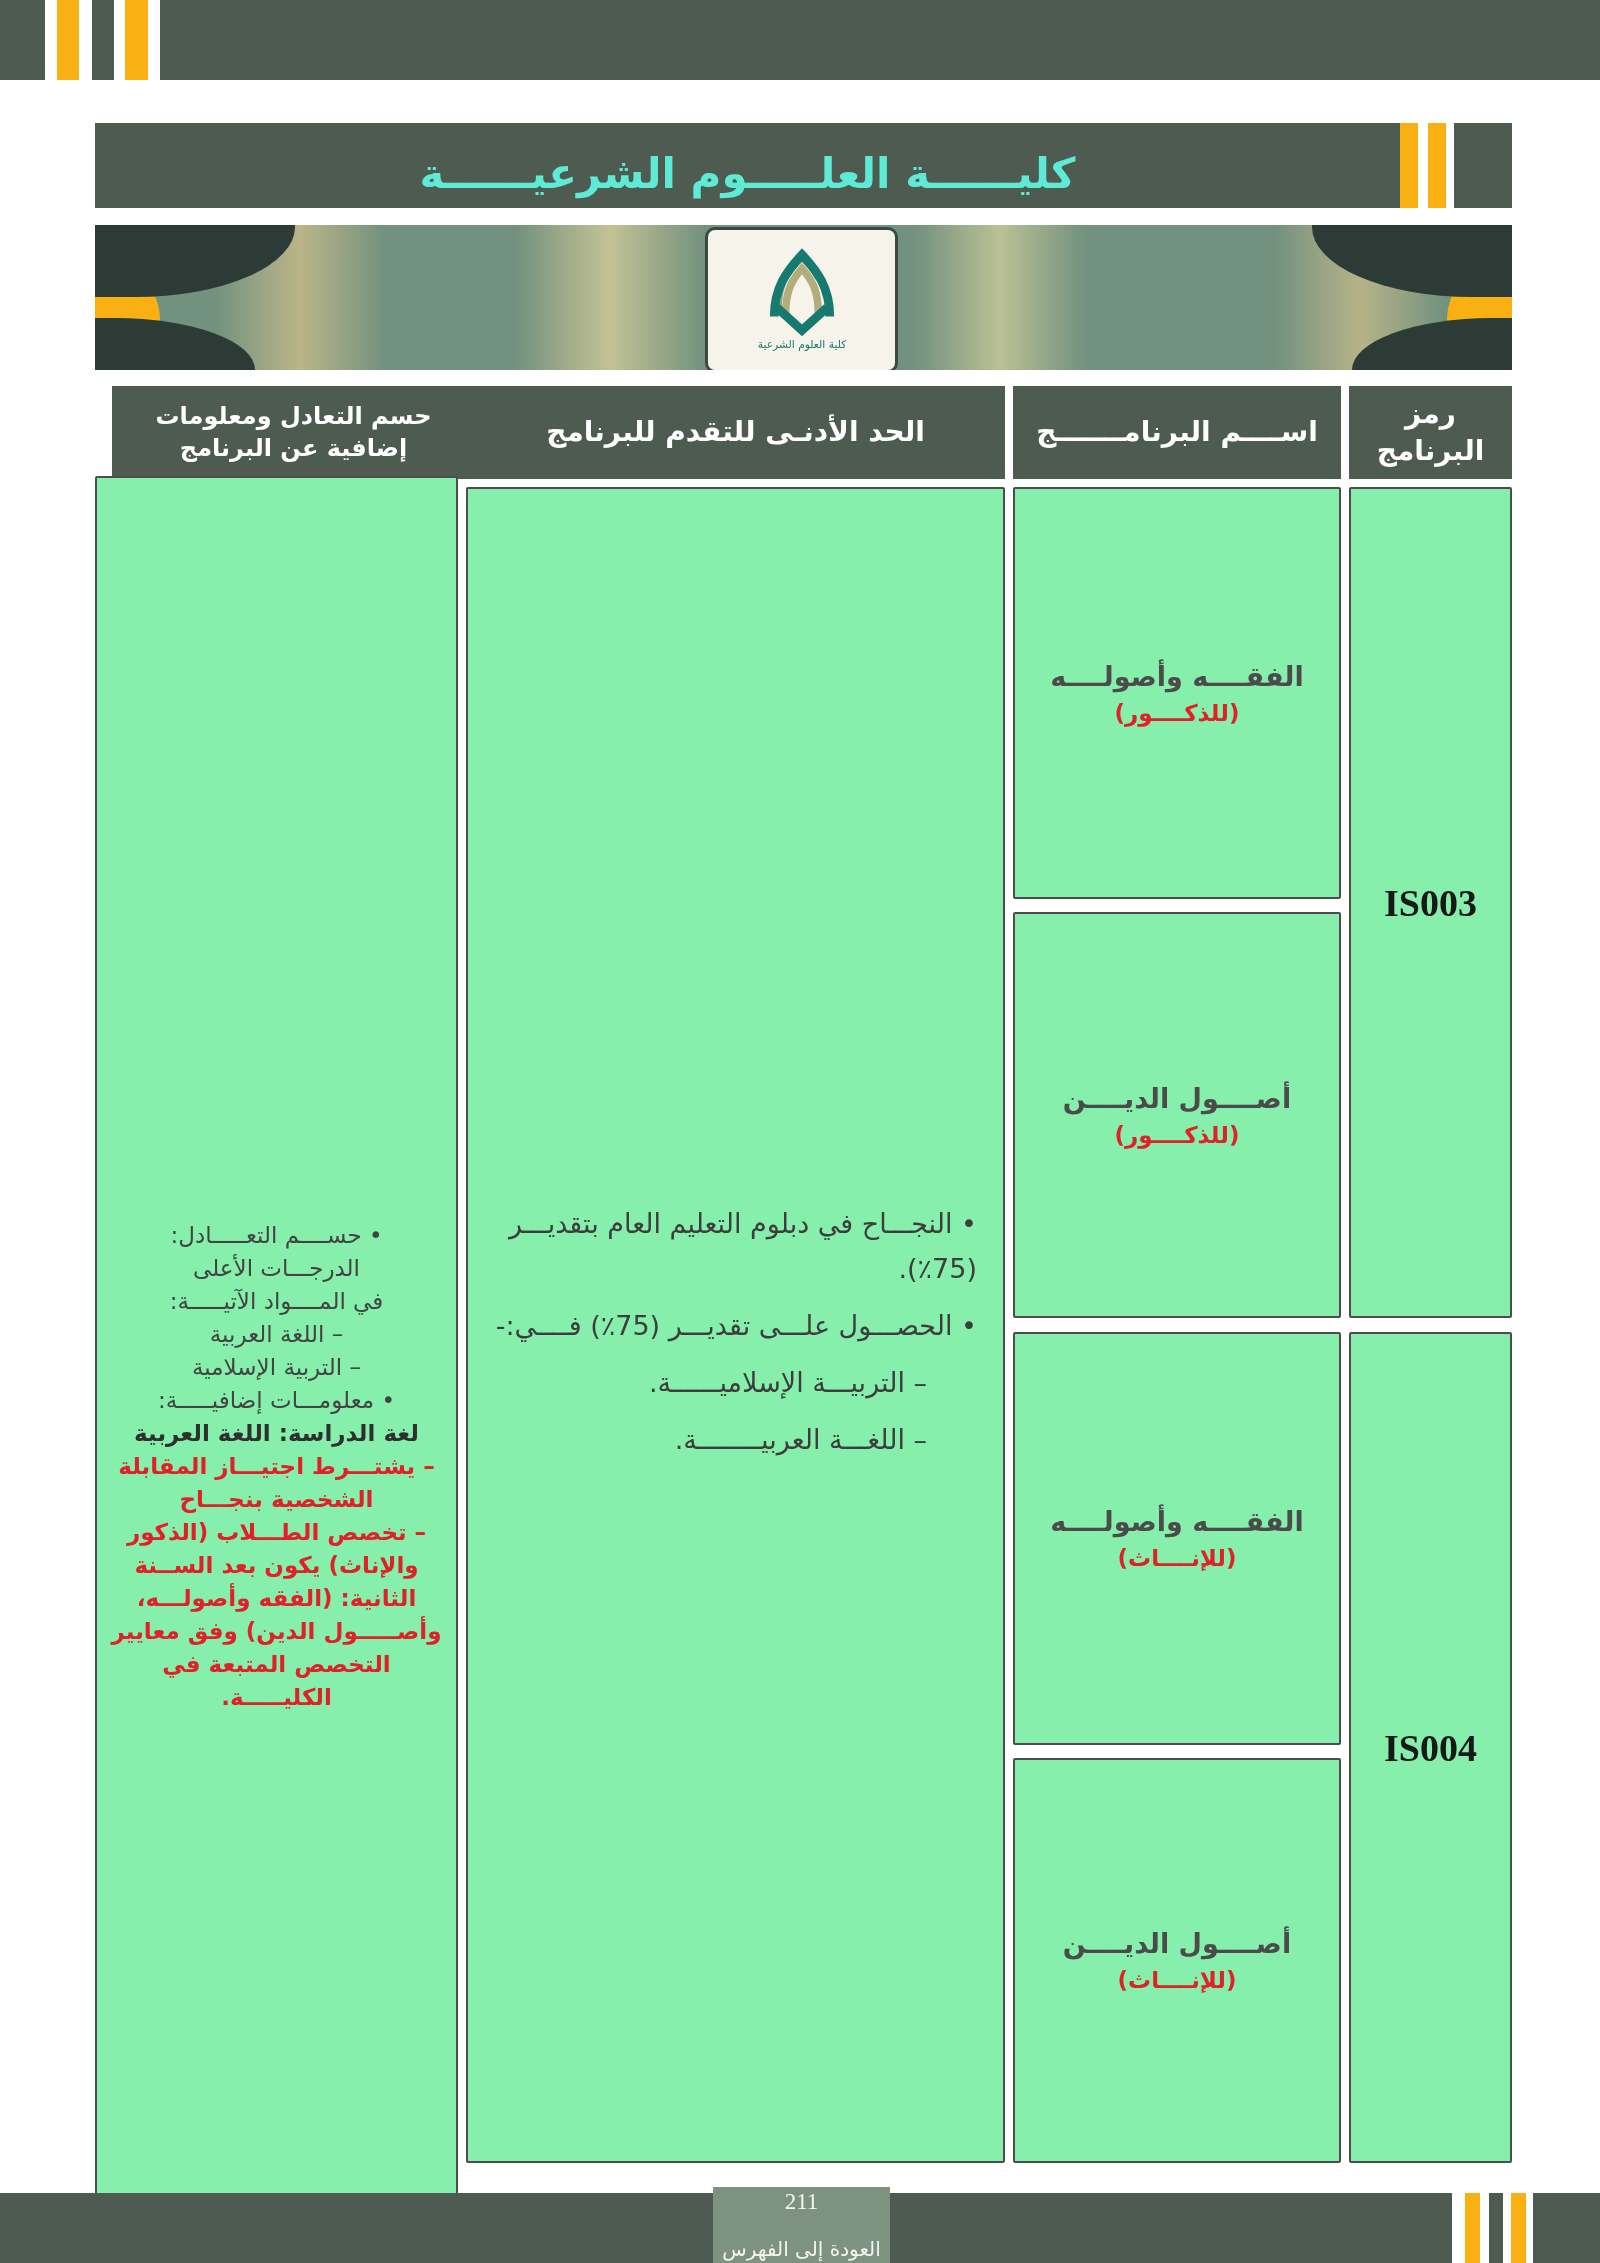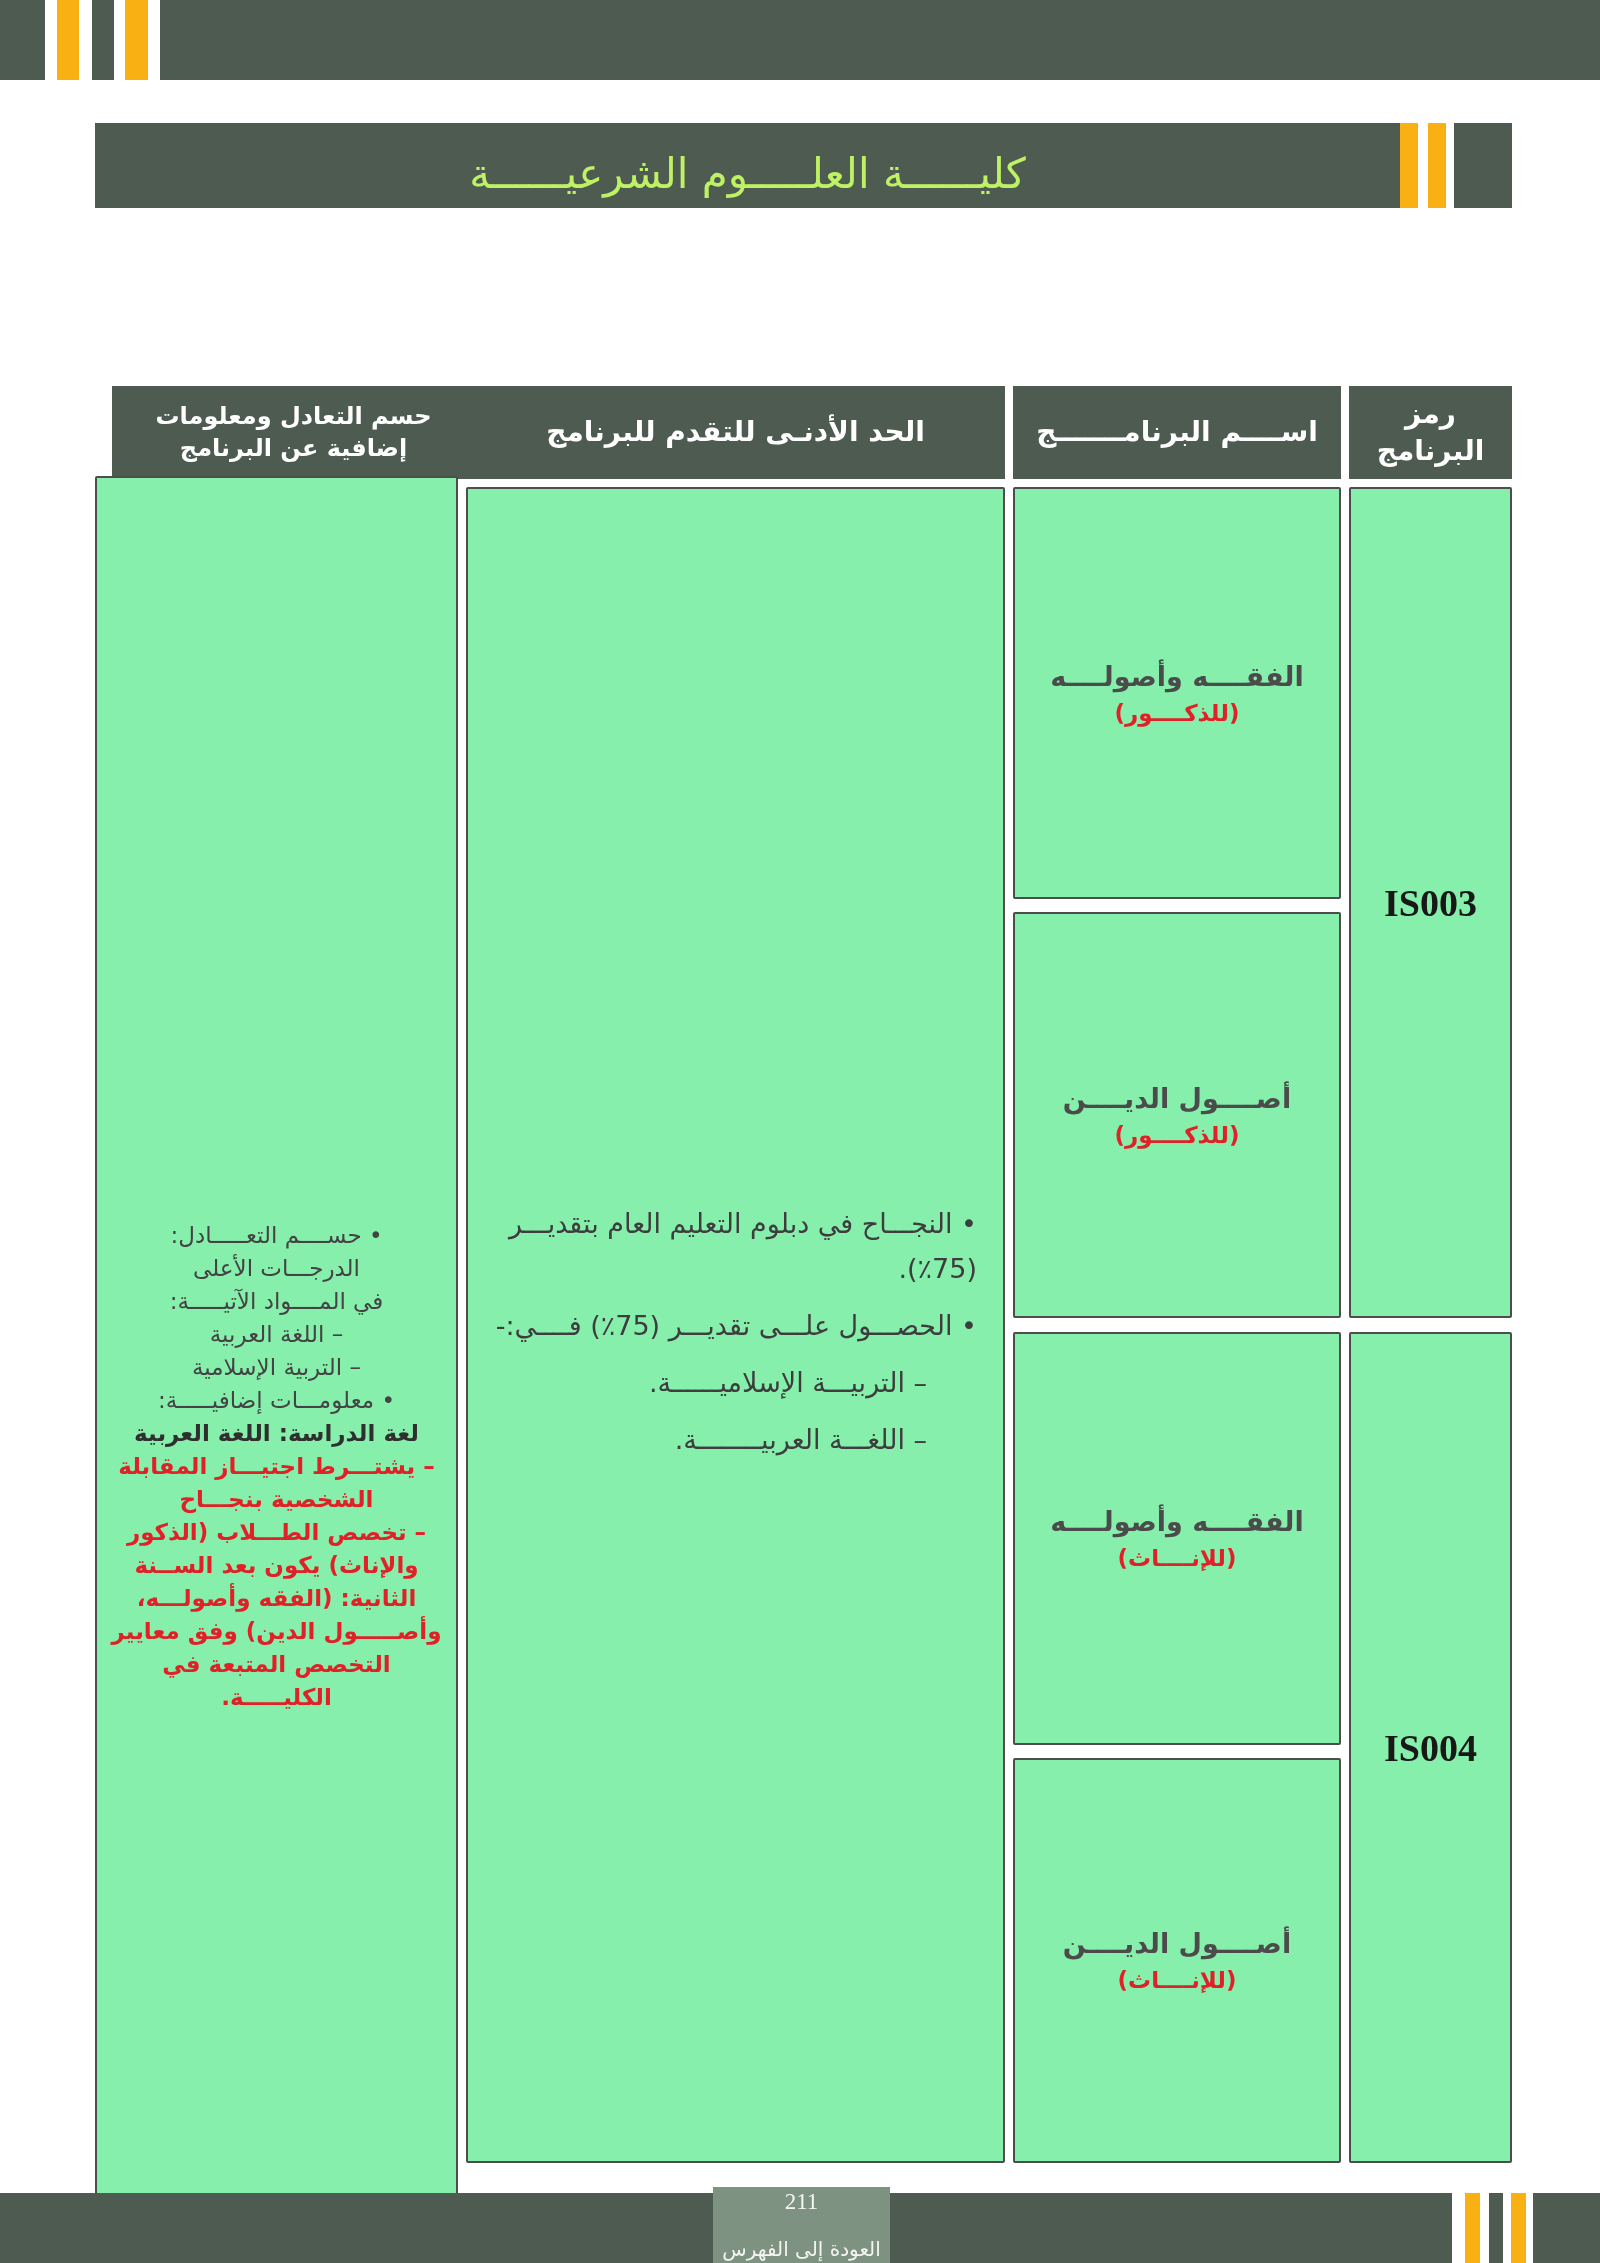--- a/index.html
+++ b/index.html
@@ -9,21 +9,21 @@
 
   
   .top-strip{left:0;top:0;width:1600px;height:80px;display:flex;}
   .footer-bar{left:0;top:2193px;width:1600px;height:70px;background:#4d5b51;}
   .footer-decor{top:2193px;left:1452px;width:148px;height:70px;display:flex;}
   .gn{background:#4d5b51;} .yl{background:#f9b013;} .wh{background:#ffffff;}
 
   
   .header-bar{left:95px;top:123px;width:1305px;height:85px;background:#4d5b51;
               display:flex;align-items:center;justify-content:center;}
-  .header-title{color:#bef264;font-size:42px;font-weight:normal;direction:rtl;letter-spacing:.5px;margin-top:16px;}
+  .header-title{color:#5eead4;font-size:42px;font-weight:bold;direction:rtl;letter-spacing:.5px;margin-top:16px;}
   .h-acc{top:123px;height:85px;}
   .h-acc1{left:1400px;width:18px;background:#f9b013;}
   .h-acc2{left:1428px;width:18px;background:#f9b013;}
   .h-accg{left:1454px;width:58px;background:#4d5b51;}
 
   
   .banner{left:95px;top:225px;width:1417px;height:145px;background:#72917e;overflow:hidden;}
   .band{position:absolute;top:0;height:145px;}
   .band1{left:120px;width:170px;background:linear-gradient(90deg,rgba(195,185,138,0),rgba(195,185,138,.9),rgba(195,185,138,0));}
   .band2{left:420px;width:190px;background:linear-gradient(90deg,rgba(182,189,156,0),rgba(200,197,150,.95),rgba(182,189,156,0));}
@@ -79,20 +79,41 @@
     <div class="gn" style="flex:1"></div>
   </div>
 
   <div class="abs header-bar">
     <span class="header-title">كليــــــة العلـــــوم الشرعيــــــة</span>
   </div>
   <div class="abs h-acc h-acc1"></div>
   <div class="abs h-acc h-acc2"></div>
   <div class="abs h-acc h-accg"></div>
 
+  <div class="abs banner">
+    <div class="band band1"></div>
+    <div class="band band2"></div>
+    <div class="band band3"></div>
+    <div class="band band4"></div>
+    <div class="ydisc l"></div>
+    <div class="ydisc r"></div>
+    <div class="cnr c-tl"></div>
+    <div class="cnr c-bl"></div>
+    <div class="cnr c-tr"></div>
+    <div class="cnr c-br"></div>
+    <div class="logo-card">
+      <svg width="130" height="126" viewBox="0 0 100 100">
+        <path d="M31 58 C31 38 37 27 50 16 C56 21 60 26 63 32" stroke="#93a989" stroke-width="6" fill="none"></path>
+        <path d="M37 61 C37 43 42 34 50 25 C58 34 63 43 63 61" stroke="#b3ad7d" stroke-width="6" fill="none"></path>
+        <path d="M28 63 C28 40 38 27 50 14 C62 27 72 40 72 63" stroke="#177a70" stroke-width="7" fill="none"></path>
+        <path d="M30 56 L50 74 L70 56" stroke="#177a70" stroke-width="7" fill="none"></path>
+        <text x="50" y="88" font-size="8.5" fill="#177a70" text-anchor="middle">كلية العلوم الشرعية</text>
+      </svg>
+    </div>
+  </div>
 
   <div class="th" style="left:1349px;width:163px">رمز البرنامج</div>
   <div class="th" style="left:1013px;width:328px">اســــم البرنامـــــــج</div>
   <div class="th" style="left:466px;width:539px">الحد الأدنـى للتقدم للبرنامج</div>
   <div class="th" style="left:112px;width:363px;font-size:24px">حسم التعادل ومعلومات إضافية عن البرنامج</div>
 
   <div class="td" style="left:1349px;top:487px;width:163px;height:831px">
     <span class="code-text">IS003</span>
   </div>
   <div class="td" style="left:1349px;top:1332px;width:163px;height:831px">

